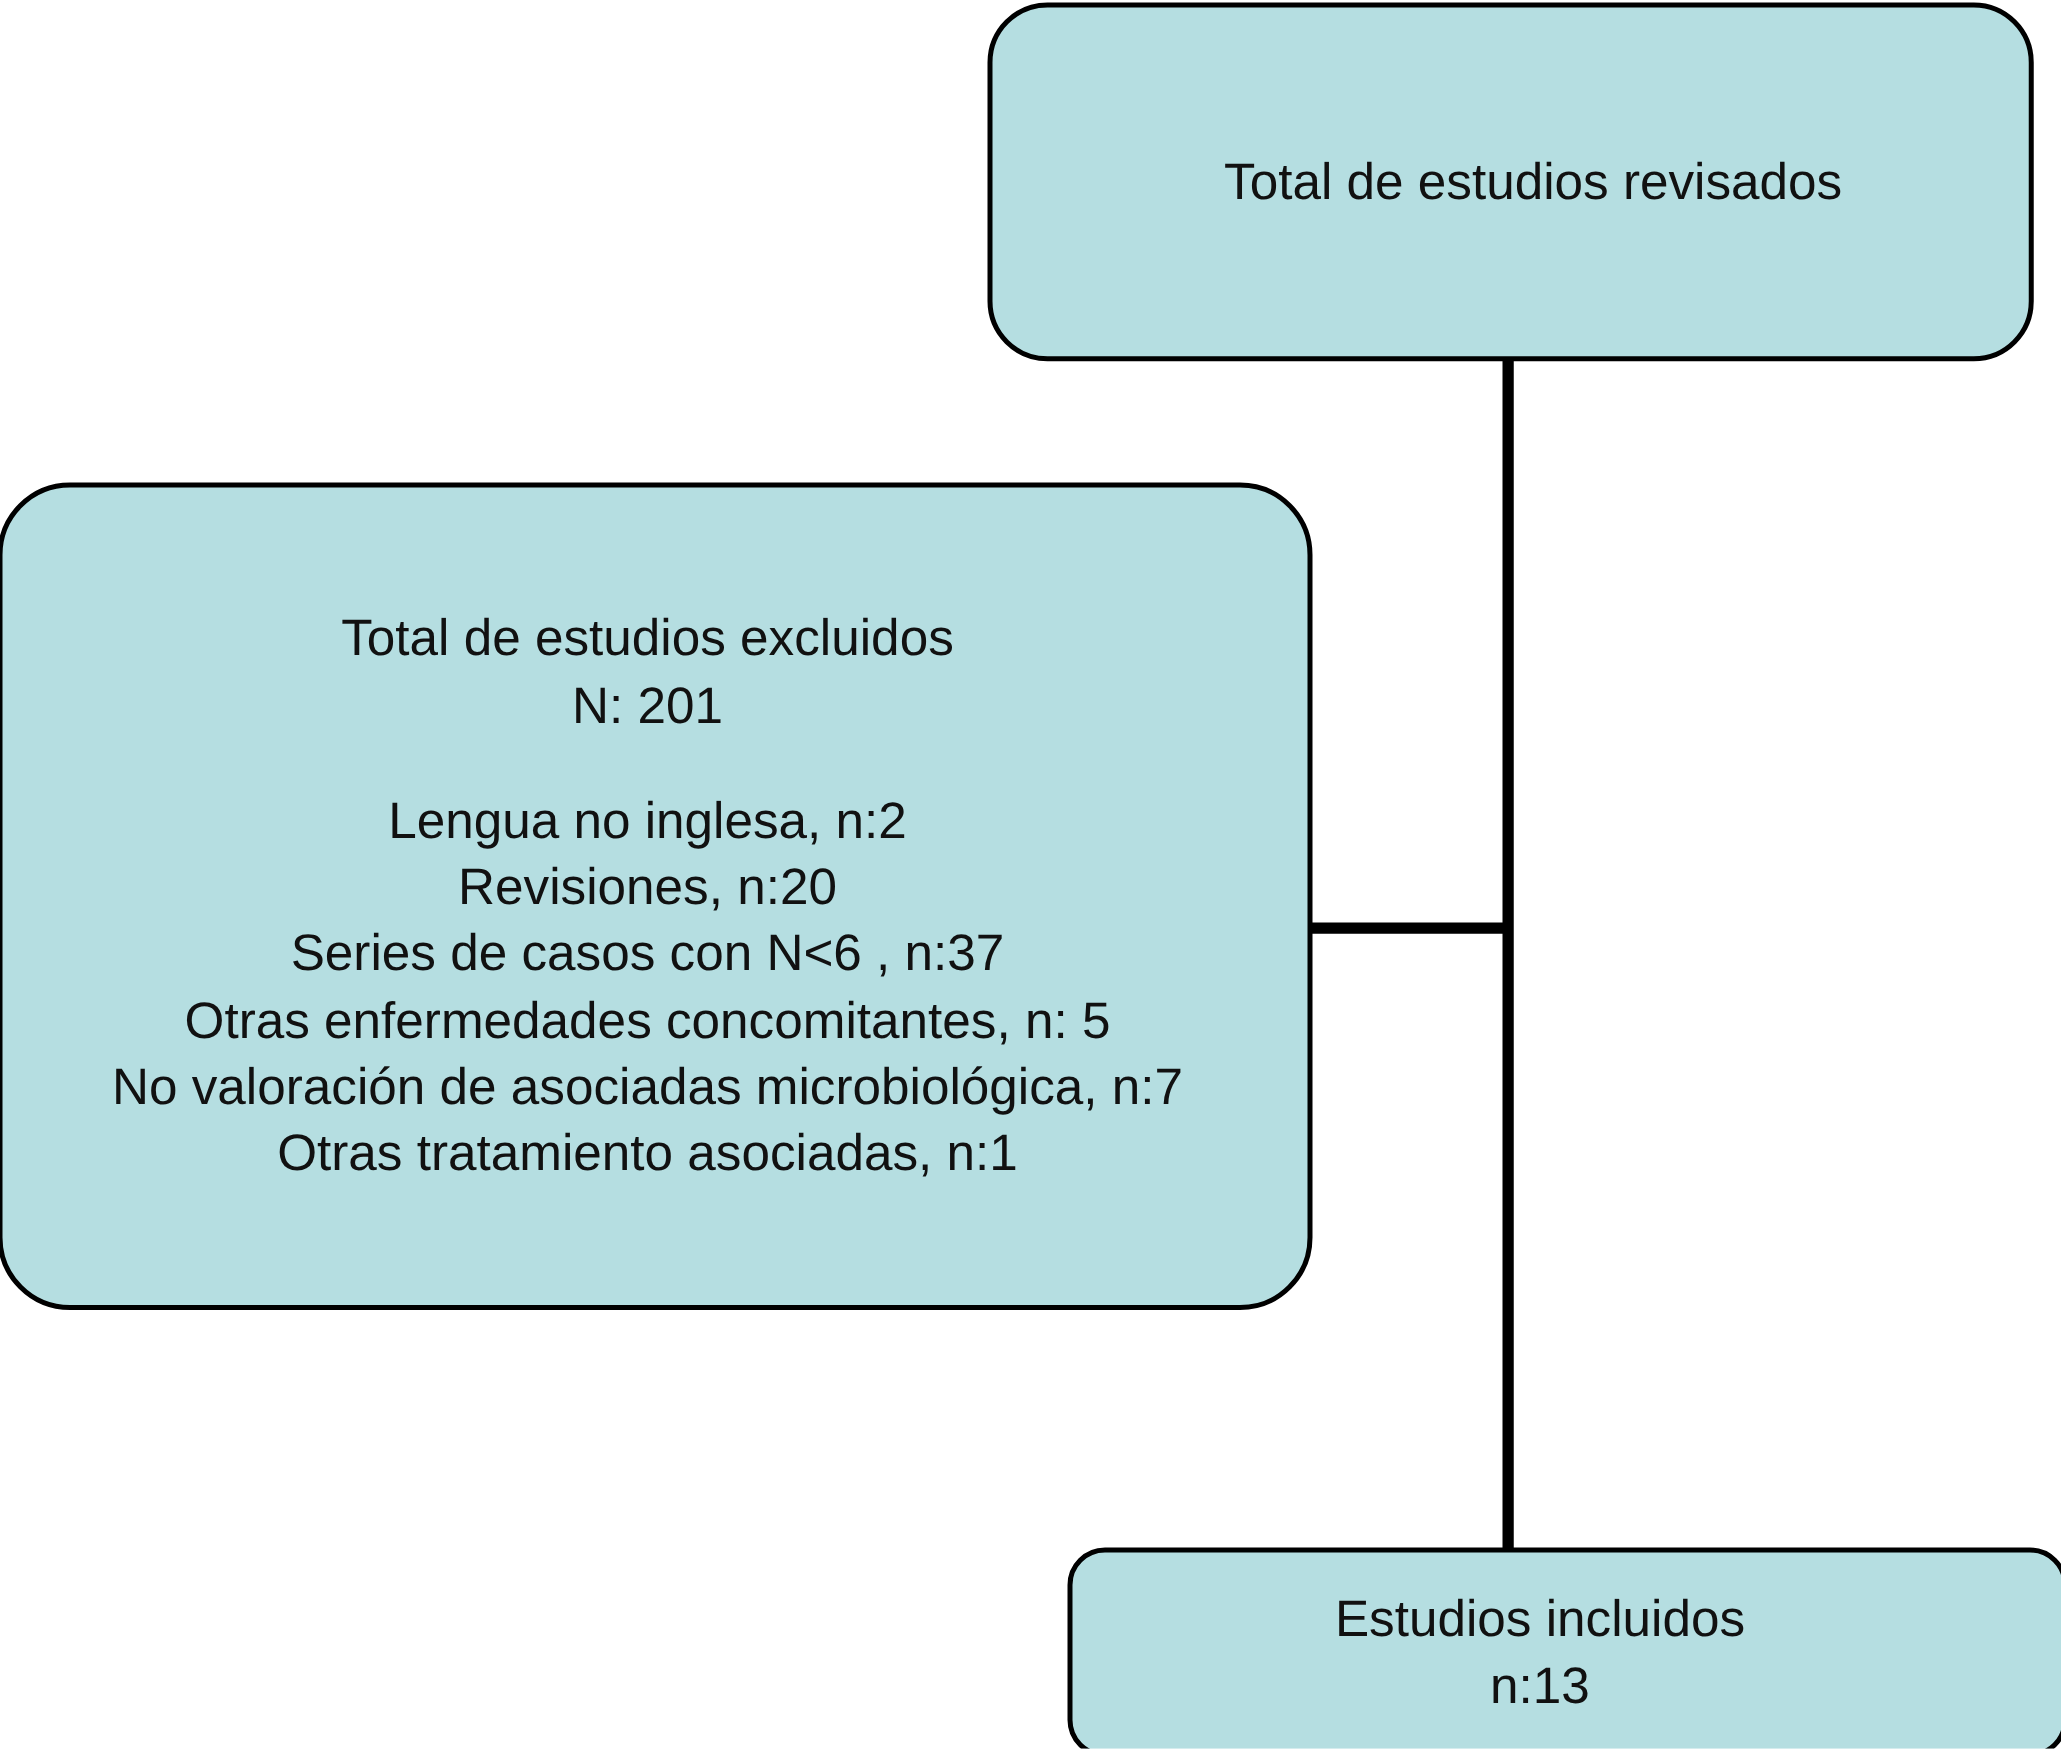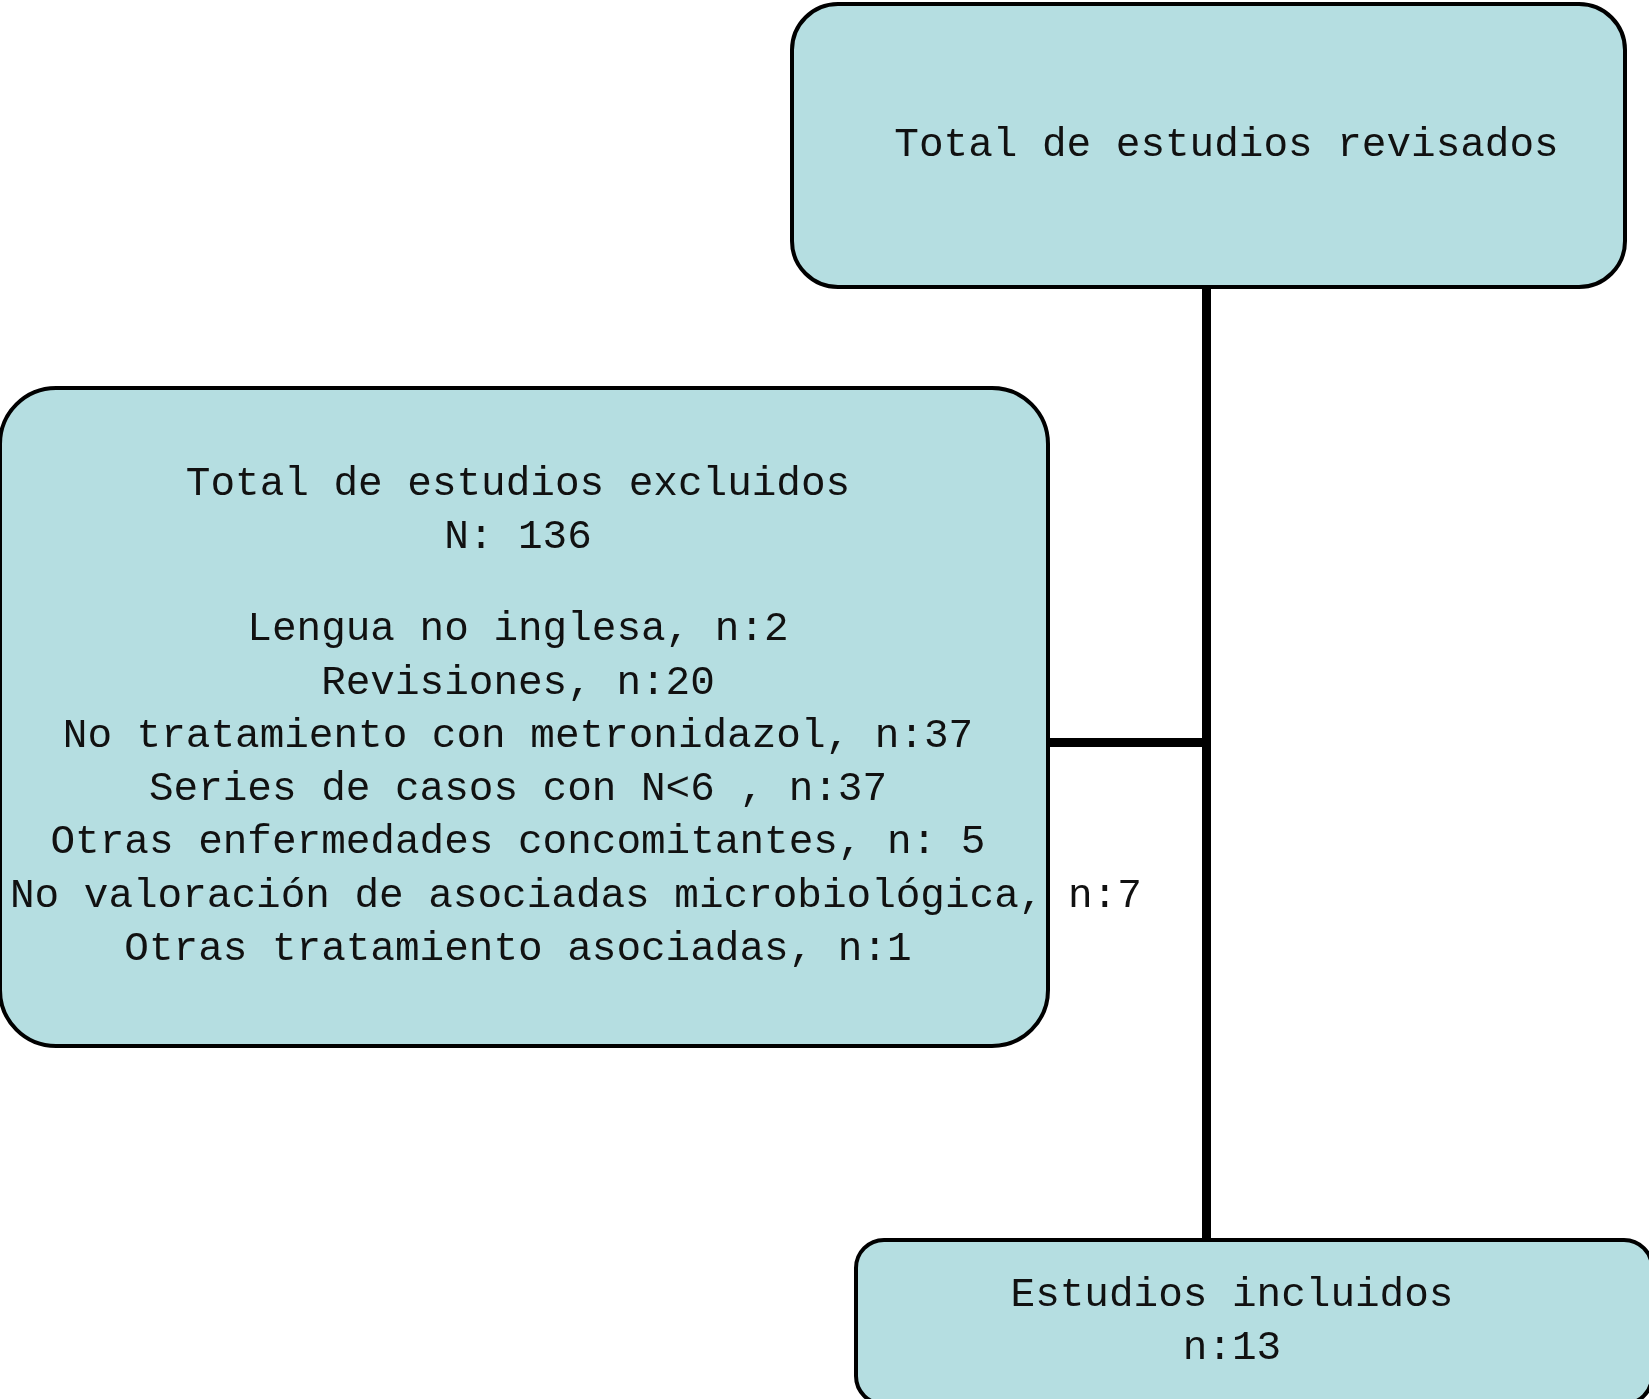--- a/index.html
+++ b/index.html
@@ -6,21 +6,21 @@
     margin: 0;
     padding: 0;
     background: #ffffff;
   }
   #canvas {
     position: relative;
     width: 1649px;
     height: 1399px;
     background: #ffffff;
     overflow: hidden;
-    font-family: Liberation Mono, monospace;
+    font-family: Liberation Sans, sans-serif;
   }
 
   
   .connector-v {
     position: absolute;
     background: #000000;
   }
   .connector-h {
     position: absolute;
     background: #000000;
@@ -110,25 +110,24 @@
 
   <div class="flow-box" id="box-reviewed">
     <div class="box-inner">
       <span class="line">Total de estudios revisados</span>
     </div>
   </div>
 
   <div class="flow-box" id="box-excluded">
     <div class="box-inner">
       <span class="line header-line">Total de estudios excluidos</span>
-      <span class="line header-line">N: 136</span>
+      <span class="line header-line">N: 201</span>
       <span class="spacer"></span>
       <span class="line reason-line">Lengua no inglesa, n:2</span>
       <span class="line reason-line">Revisiones, n:20</span>
-      <span class="line reason-line">No tratamiento con metronidazol, n:37</span>
       <span class="line reason-line">Series de casos con N&lt;6 , n:37</span>
       <span class="line reason-line">Otras enfermedades concomitantes, n: 5</span>
       <span class="line reason-line">No valoración de asociadas microbiológica, n:7</span>
       <span class="line reason-line">Otras tratamiento asociadas, n:1</span>
     </div>
   </div>
 
   <div class="flow-box" id="box-included">
     <div class="box-inner">
       <span class="line">Estudios incluidos</span>

